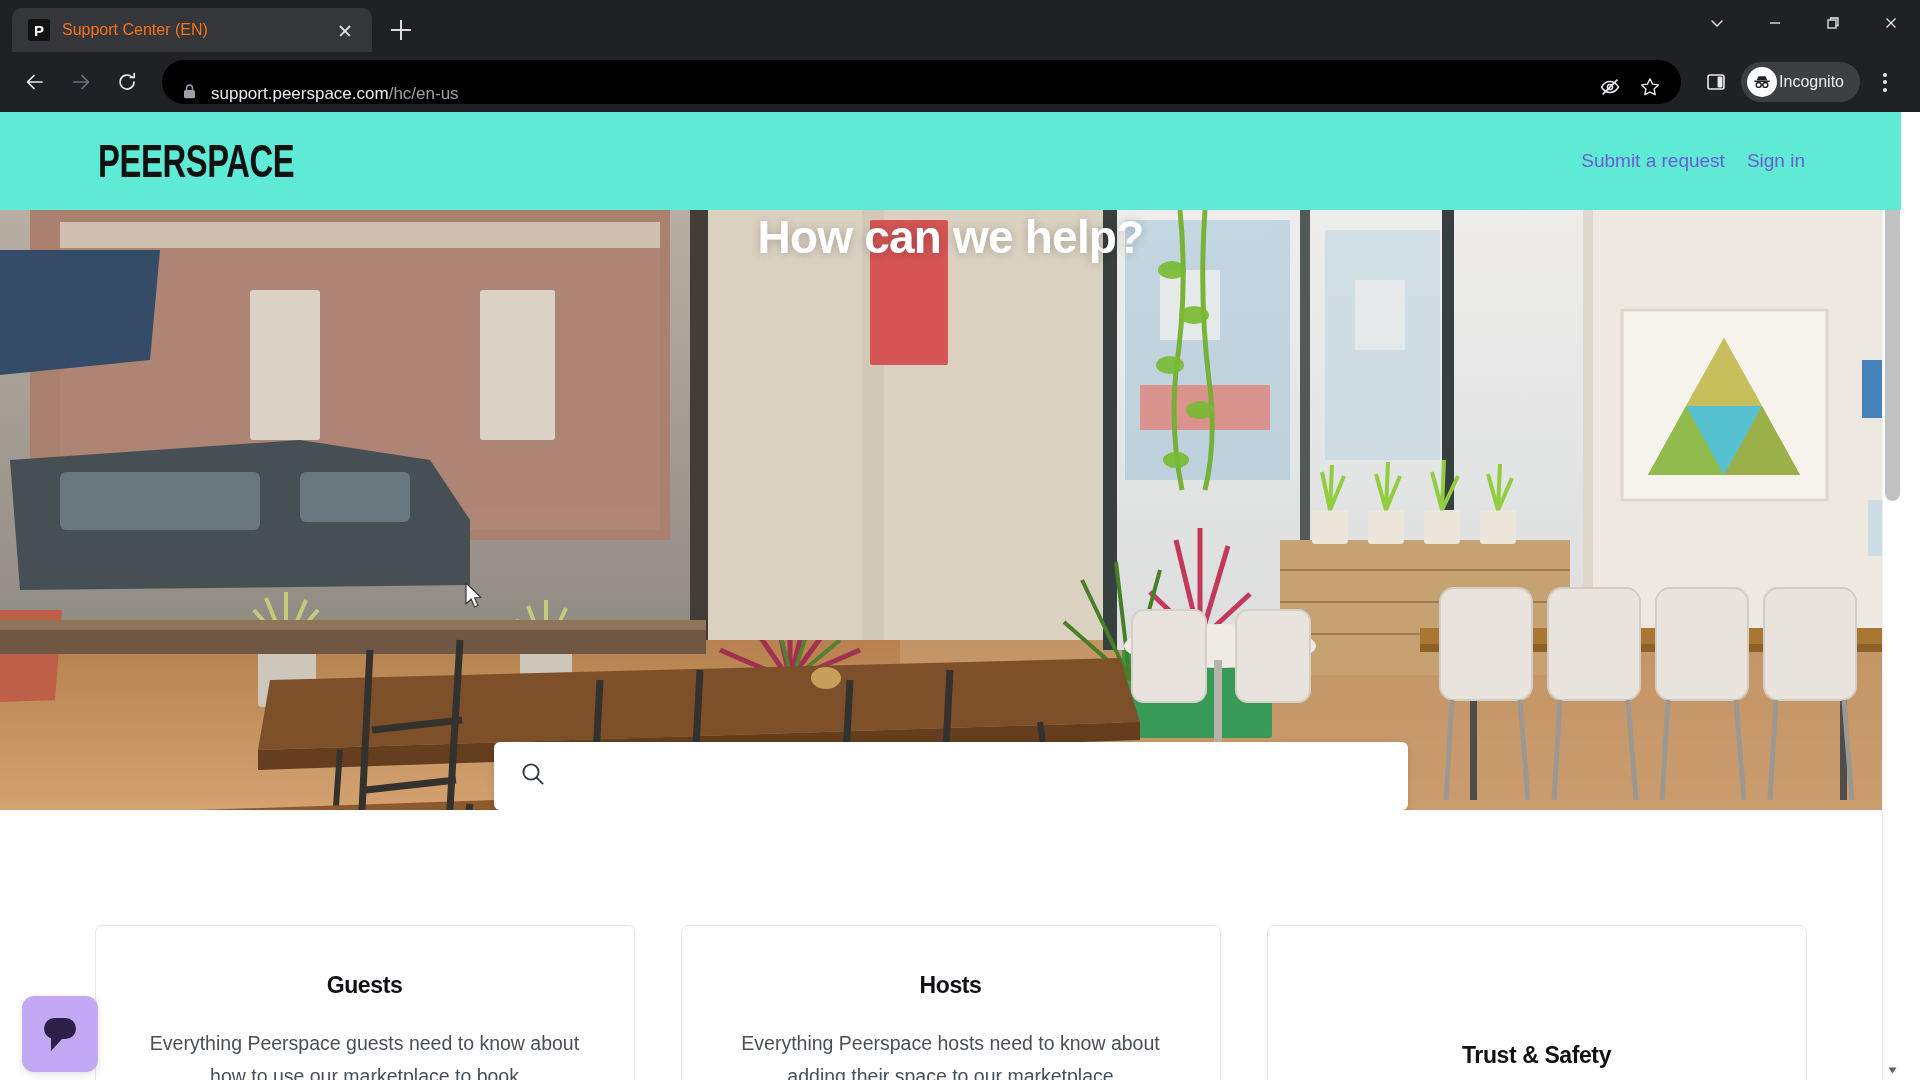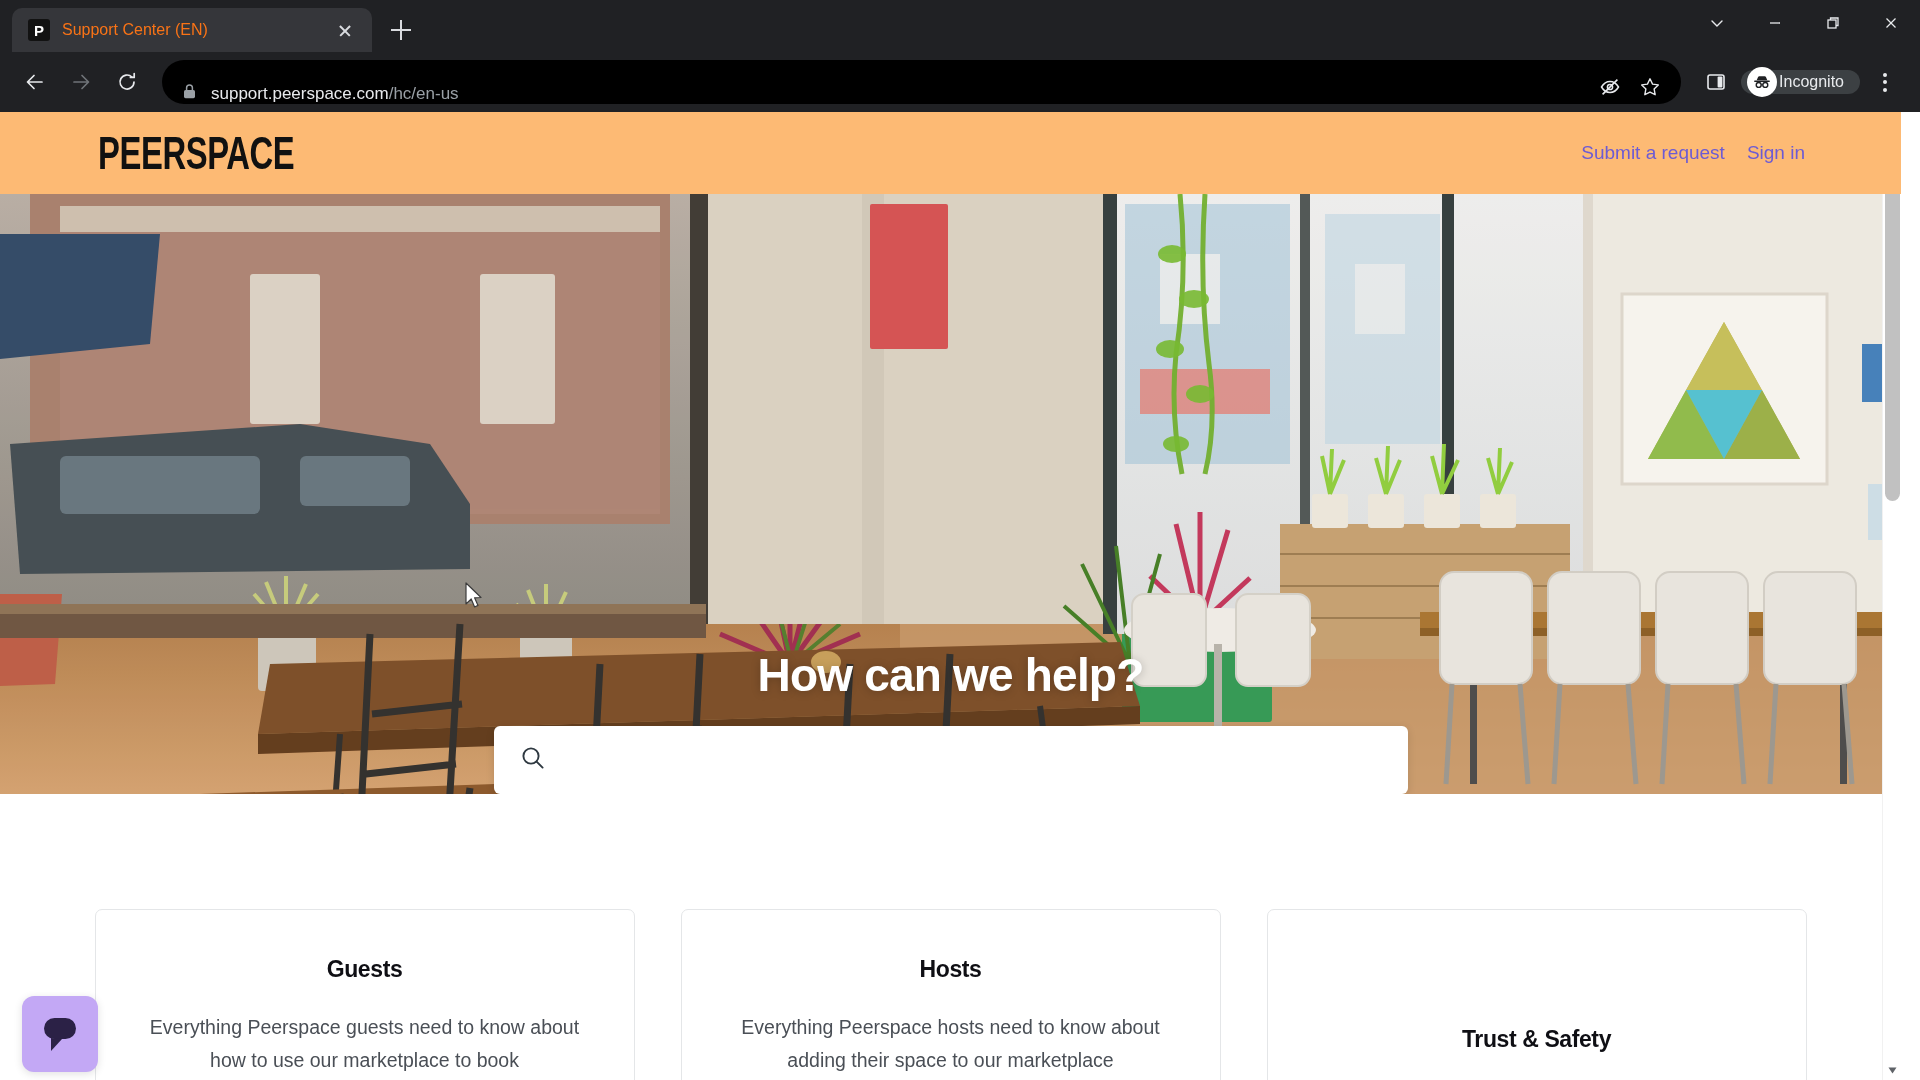--- a/index.html
+++ b/index.html
@@ -75,21 +75,21 @@
     display: flex; align-items: flex-end; padding: 0 14px 0 20px;
     margin: 0 10px; gap: 14px; min-width: 0;
   }
   .lock { flex: none; }
   .url { font-size: 17px; color: #e8eaed; white-space: nowrap; overflow: hidden; }
   .url .dim { color: #9aa0a6; }
   .omni-actions { margin-left: auto; display: flex; align-items: center; gap: 6px; }
   .omni-icon { width: 34px; height: 34px; display: flex; align-items: center; justify-content: center; cursor: pointer; }
   .tb-icon { width: 42px; height: 42px; display: flex; align-items: center; justify-content: center; cursor: pointer; flex: none; }
   .incognito-badge {
-    display: flex; align-items: center; gap: 2px; height: 24px;
+    display: flex; align-items: center; gap: 2px; height: 40px;
     background: #3c4043; border-radius: 20px; padding: 0 16px 0 6px; cursor: pointer; flex: none;
   }
   .incog-av {
     width: 30px; height: 30px; border-radius: 50%; background: #fff;
     display: flex; align-items: center; justify-content: center; flex: none;
   }
   .incognito-label { color: #e8eaed; font-size: 16px; white-space: nowrap; }
   .kebab { width: 42px; height: 42px; display: flex; flex-direction: column;
            align-items: center; justify-content: center; gap: 3.5px; cursor: pointer; flex: none; }
   .kebab i { width: 4px; height: 4px; border-radius: 50%; background: #e8eaed; display: block; }
@@ -108,21 +108,21 @@
   }
   .sb-arrow { width: 19px; height: 19px; display: flex; align-items: center; justify-content: center; cursor: pointer; }
   .sb-track { position: absolute; top: 19px; bottom: 19px; left: 0; width: 19px; }
   .sb-thumb {
     position: absolute; left: 2px; top: 2px; width: 15px; height: 368px;
     background: #c1c1c1; border-radius: 8px; cursor: pointer;
   }
 
   
   .site-header {
-    height: 82px; background: #fdba74; display: flex; align-items: center;
+    height: 98px; background: #5eead4; display: flex; align-items: center;
     padding: 0 96px 0 98px; position: relative; z-index: 3;
   }
   .logo {
     font-family: "Liberation Sans", sans-serif;
     font-weight: 700; font-size: 41px; letter-spacing: -0.5px;
     color: #111; transform: scaleX(0.80) scaleY(1.12); transform-origin: left center;
     cursor: pointer; line-height: 1;
   }
   .header-nav { margin-left: auto; display: flex; align-items: center; gap: 22px; }
   .header-link {
@@ -133,21 +133,21 @@
   
   .hero {
     position: relative; height: 600px; overflow: hidden;
     background: #cfc8bd;
   }
   .hero-photo { position: absolute; inset: 0; }
 
   .hero-content {
     position: absolute; left: 0; right: 0; top: 0; bottom: 0;
     display: flex; flex-direction: column; align-items: center;
-    justify-content: flex-end; z-index: 4;
+    justify-content: space-between; z-index: 4;
   }
   .hero-title {
     color: #fff; font-size: 46px; font-weight: 700; letter-spacing: -0.8px;
     text-shadow: 0 1px 10px rgba(0,0,0,.22); margin-bottom: 24px;
   }
   .searchbox {
     width: 914px; height: 68px; background: #fff; border-radius: 6px;
     display: flex; align-items: center; gap: 16px; padding: 0 26px;
     box-shadow: 0 2px 8px rgba(0,0,0,.12); cursor: text;
   }

